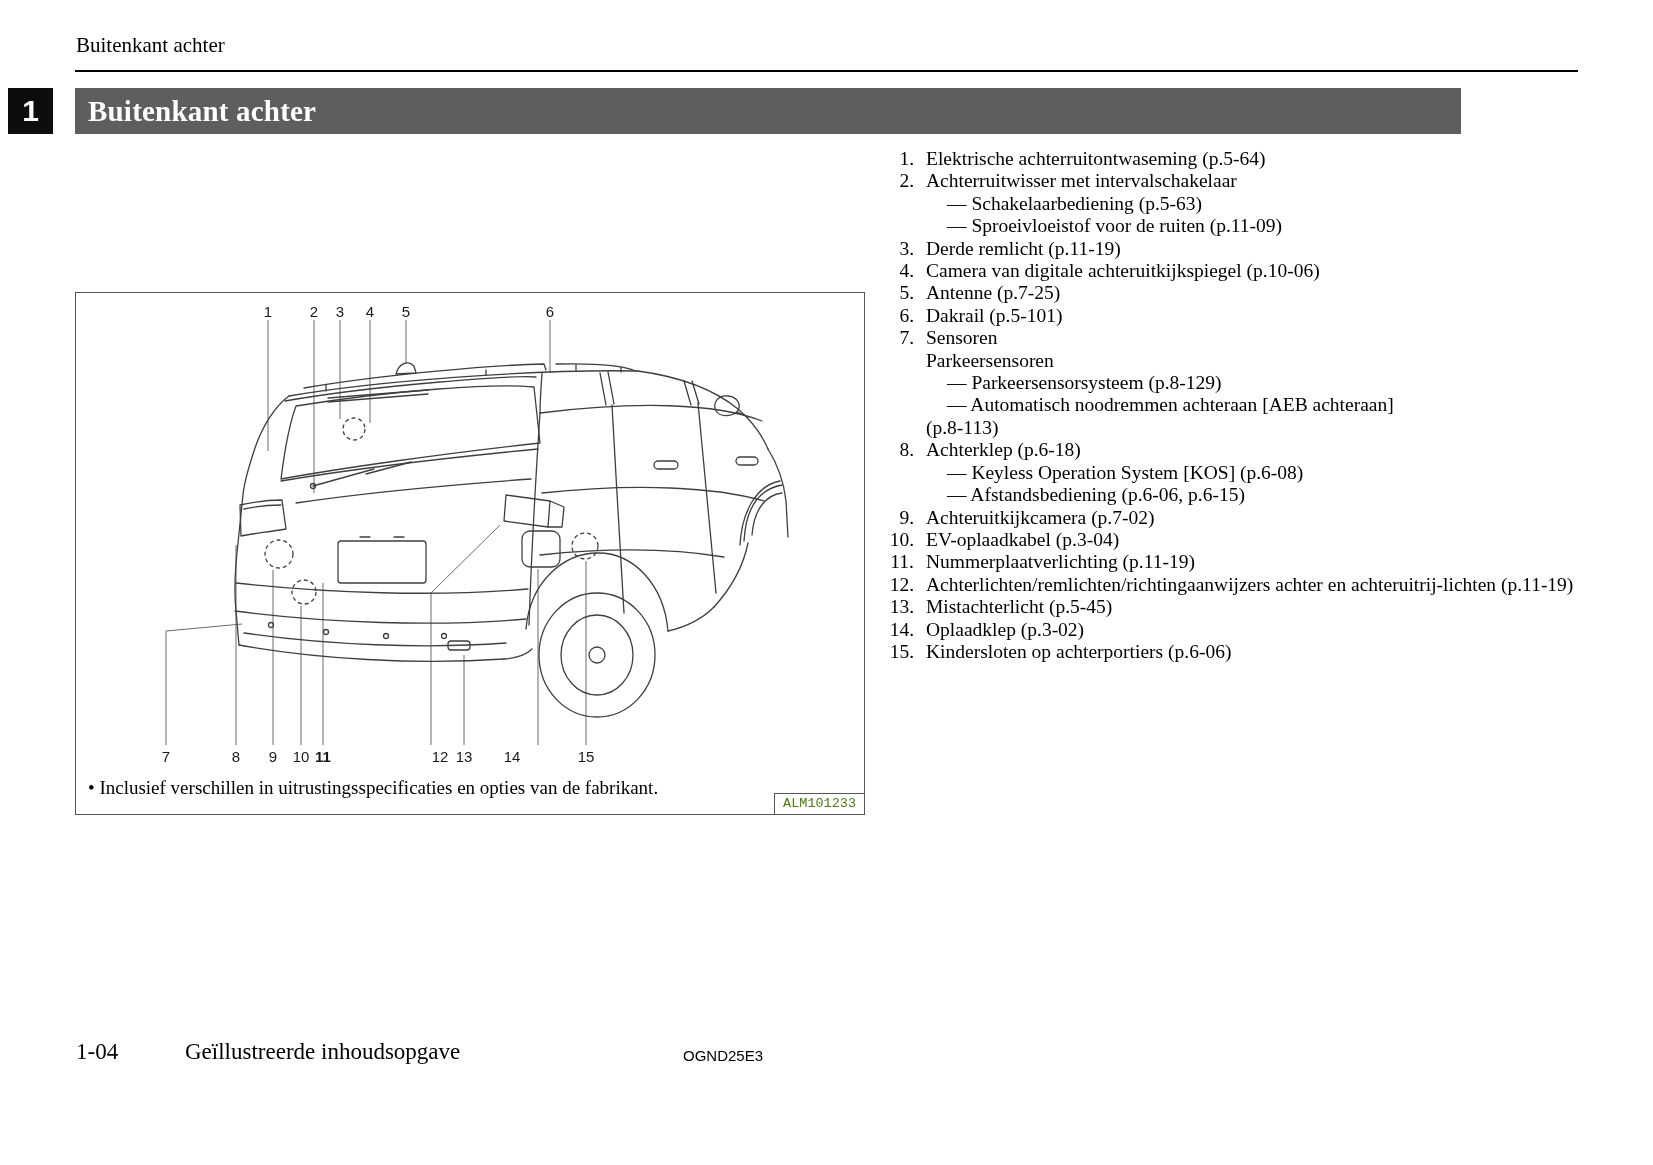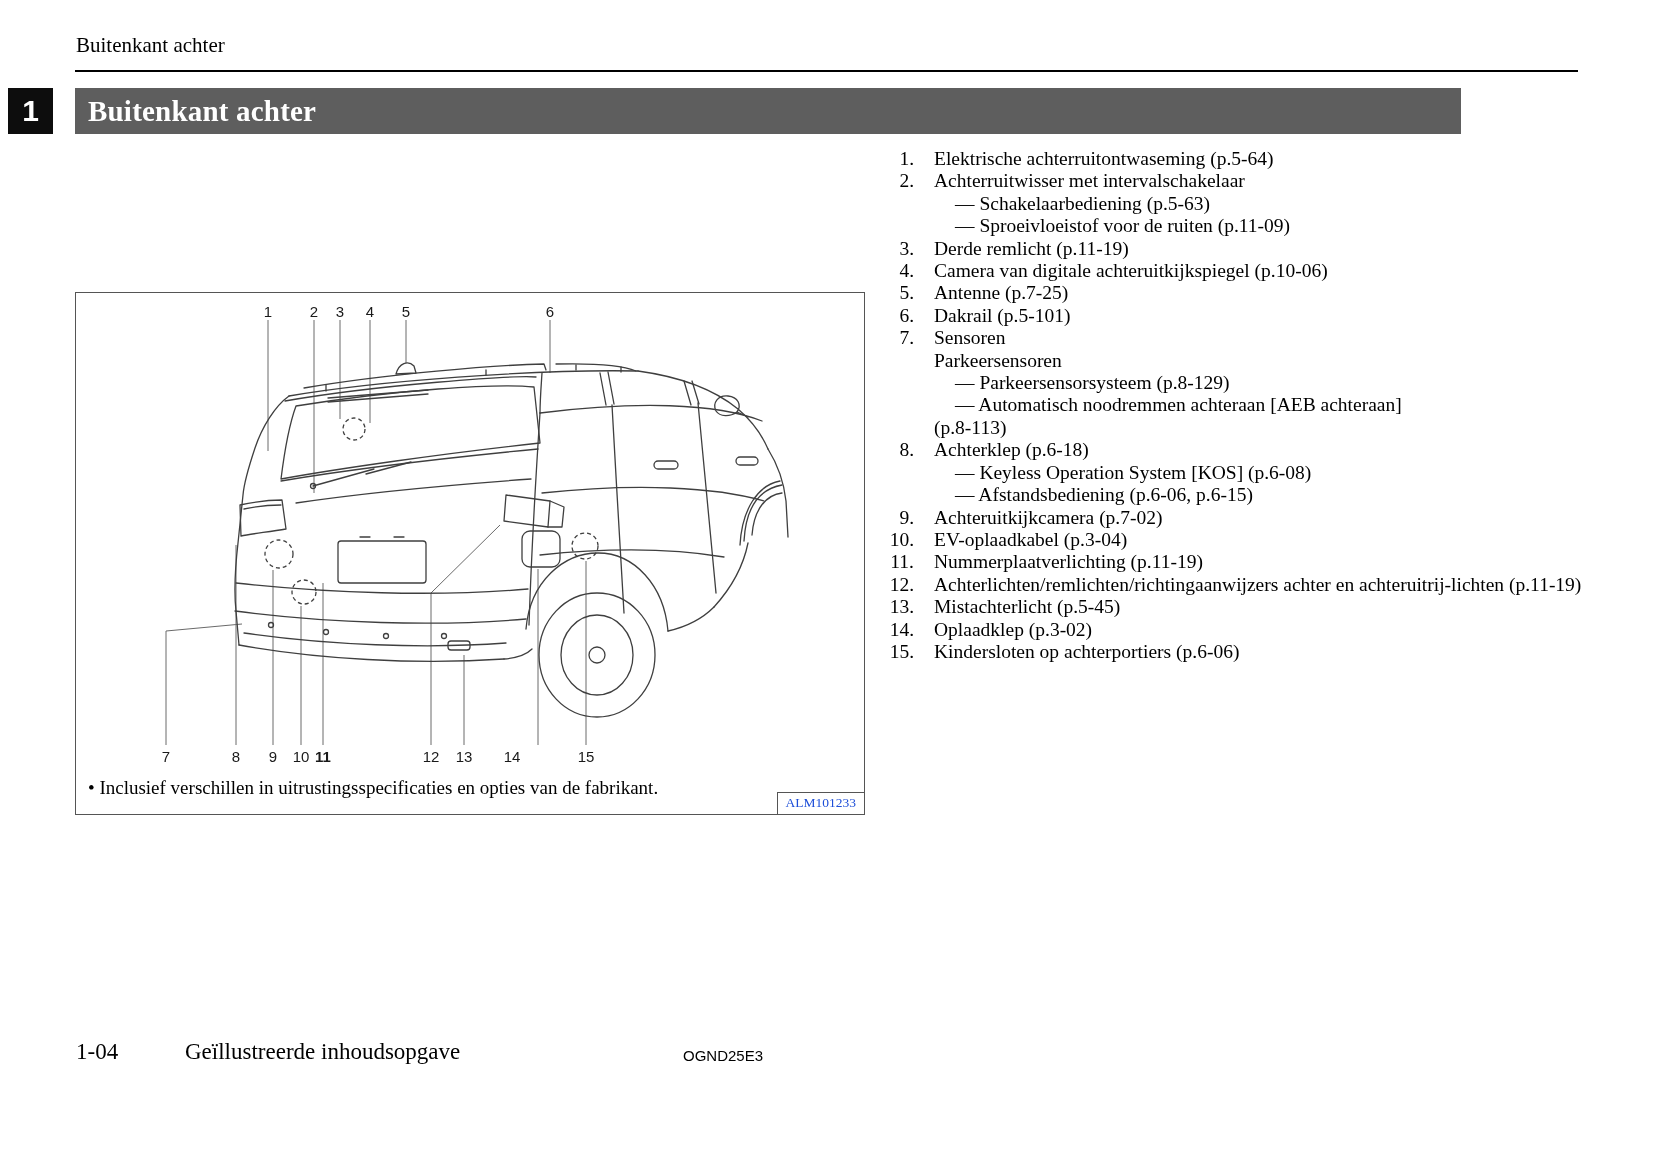--- a/index.html
+++ b/index.html
@@ -24,27 +24,27 @@
   .figure { position:absolute; left:75px; top:292px; width:790px; height:523px; border:1px solid #555; background:#fff; }
   .figure svg { position:absolute; left:0; top:0; }
   .callout-layer { position:absolute; left:0; top:0; width:100%; height:100%; }
   .callout {
     position:absolute; transform:translate(-50%,-50%);
     font-family:"Liberation Sans", sans-serif; font-size:15px; color:#1a1a1a; background:#fff; padding:0 2px;
   }
   .fig-note { position:absolute; left:12px; top:484px; font-size:19px; color:#000; }
   .fig-code {
     position:absolute; right:0; bottom:0; border-top:1px solid #555; border-left:1px solid #555;
-    padding:2px 8px 3px 8px; font-size:13.5px; color:#1d4ed8; background:#fff;
+    padding:2px 8px 3px 8px; font-size:13.5px; color:#4d7c0f; background:#fff;font-family:Liberation Mono, monospace;
   }
 
   .items { position:absolute; left:878px; top:148px; width:748px; font-size:19.5px; line-height:22.4px; color:#000; }
   .item { display:flex; }
   .item .num { width:36px; text-align:right; flex:none; }
-  .item .body { flex:1; margin-left:20px; }
+  .item .body { flex:1; margin-left:12px; }
   .line.dash { padding-left:21px; }
 
   .footer-pagenum { position:absolute; left:76px; top:1039px; font-size:23px; color:#000; }
   .footer-title   { position:absolute; left:185px; top:1039px; font-size:23px; color:#000; }
   .footer-code    { position:absolute; left:683px; top:1047px; font-size:15px; font-family:"Liberation Sans", sans-serif; color:#000; }
 </style>
 </head>
 <body>
 
 <div class="page">
@@ -167,21 +167,21 @@
         <span class="callout" style="left: 238px; top: 18px;">2</span>
         <span class="callout" style="left: 264px; top: 18px;">3</span>
         <span class="callout" style="left: 294px; top: 18px;">4</span>
         <span class="callout" style="left: 330px; top: 18px;">5</span>
         <span class="callout" style="left: 474px; top: 18px;">6</span>
         <span class="callout" style="left: 90px; top: 463px;">7</span>
         <span class="callout" style="left: 160px; top: 463px;">8</span>
         <span class="callout" style="left: 197px; top: 463px;">9</span>
         <span class="callout" style="left: 225px; top: 463px;">10</span>
         <span class="callout" style="left: 247px; top: 463px; font-weight: bold;">11</span>
-        <span class="callout" style="left: 355px; top: 463px;">12</span>
+        <span class="callout" style="left: 364px; top: 463px;">12</span>
         <span class="callout" style="left: 388px; top: 463px;">13</span>
         <span class="callout" style="left: 436px; top: 463px;">14</span>
         <span class="callout" style="left: 510px; top: 463px;">15</span>
       </div>
     <div class="fig-note">• Inclusief verschillen in uitrustingsspecificaties en opties van de fabrikant.</div>
     <div class="fig-code">ALM101233</div>
   </div>
 
   <div class="items">
       <div class="item">

